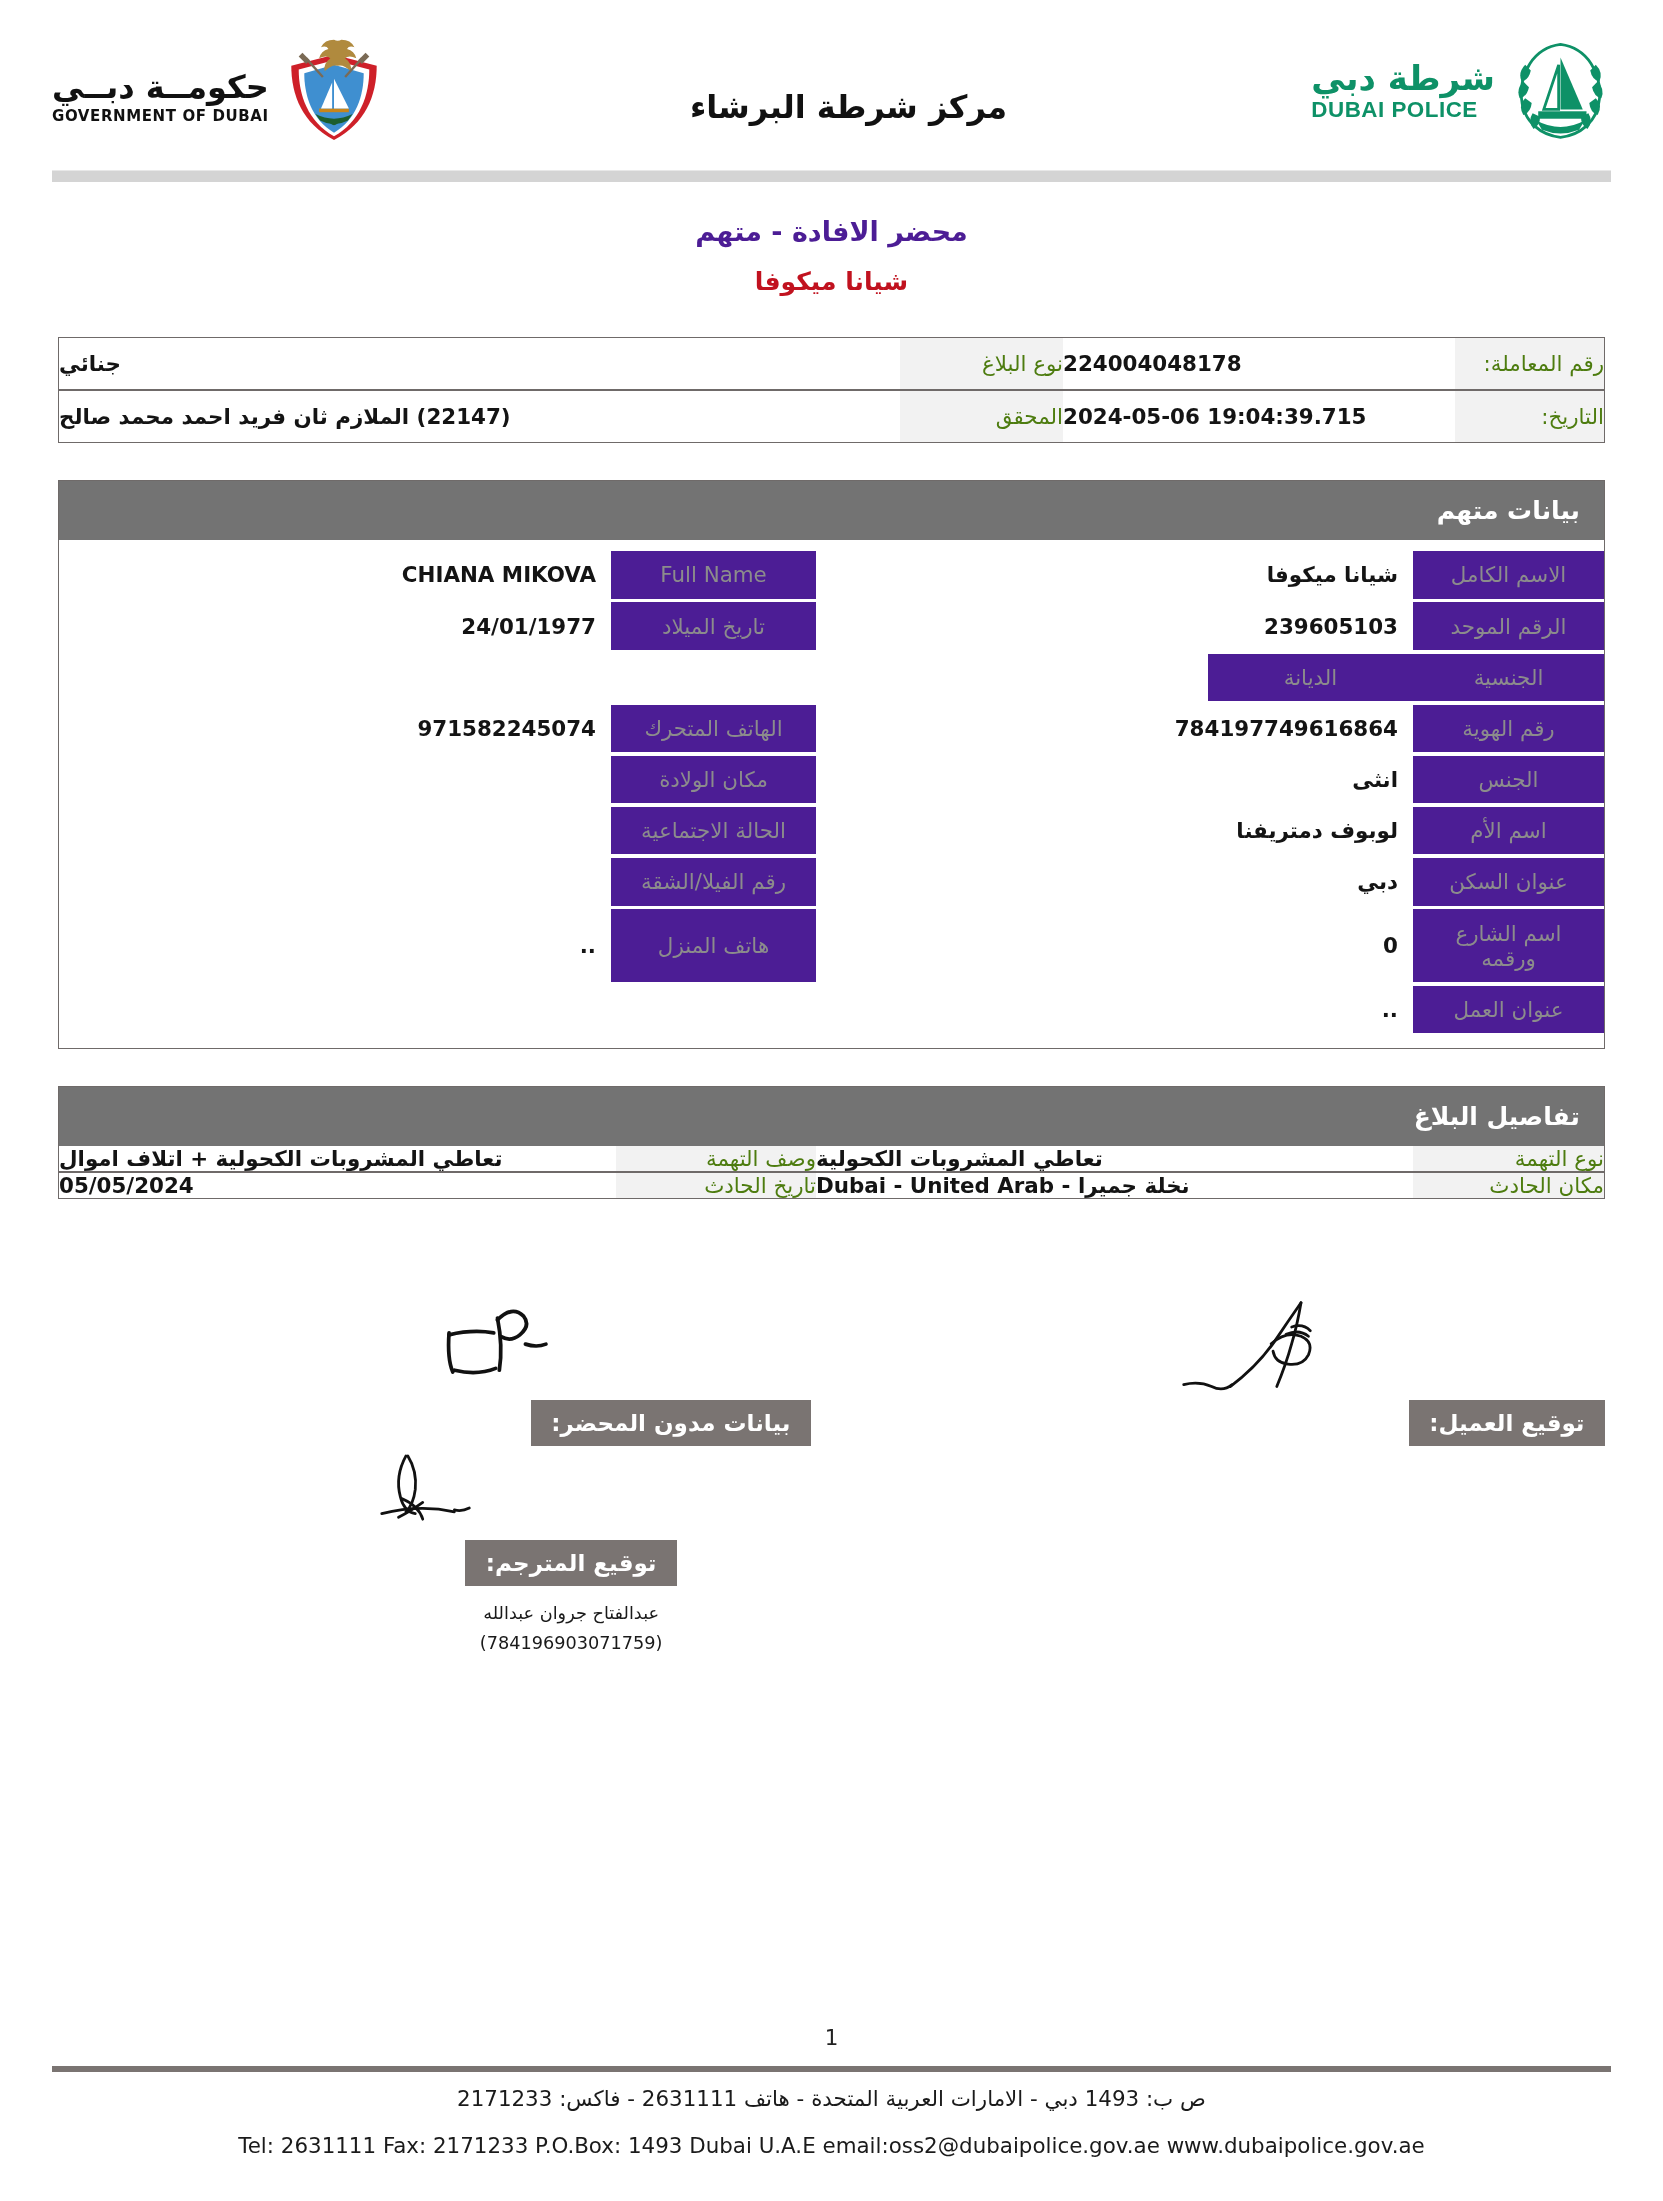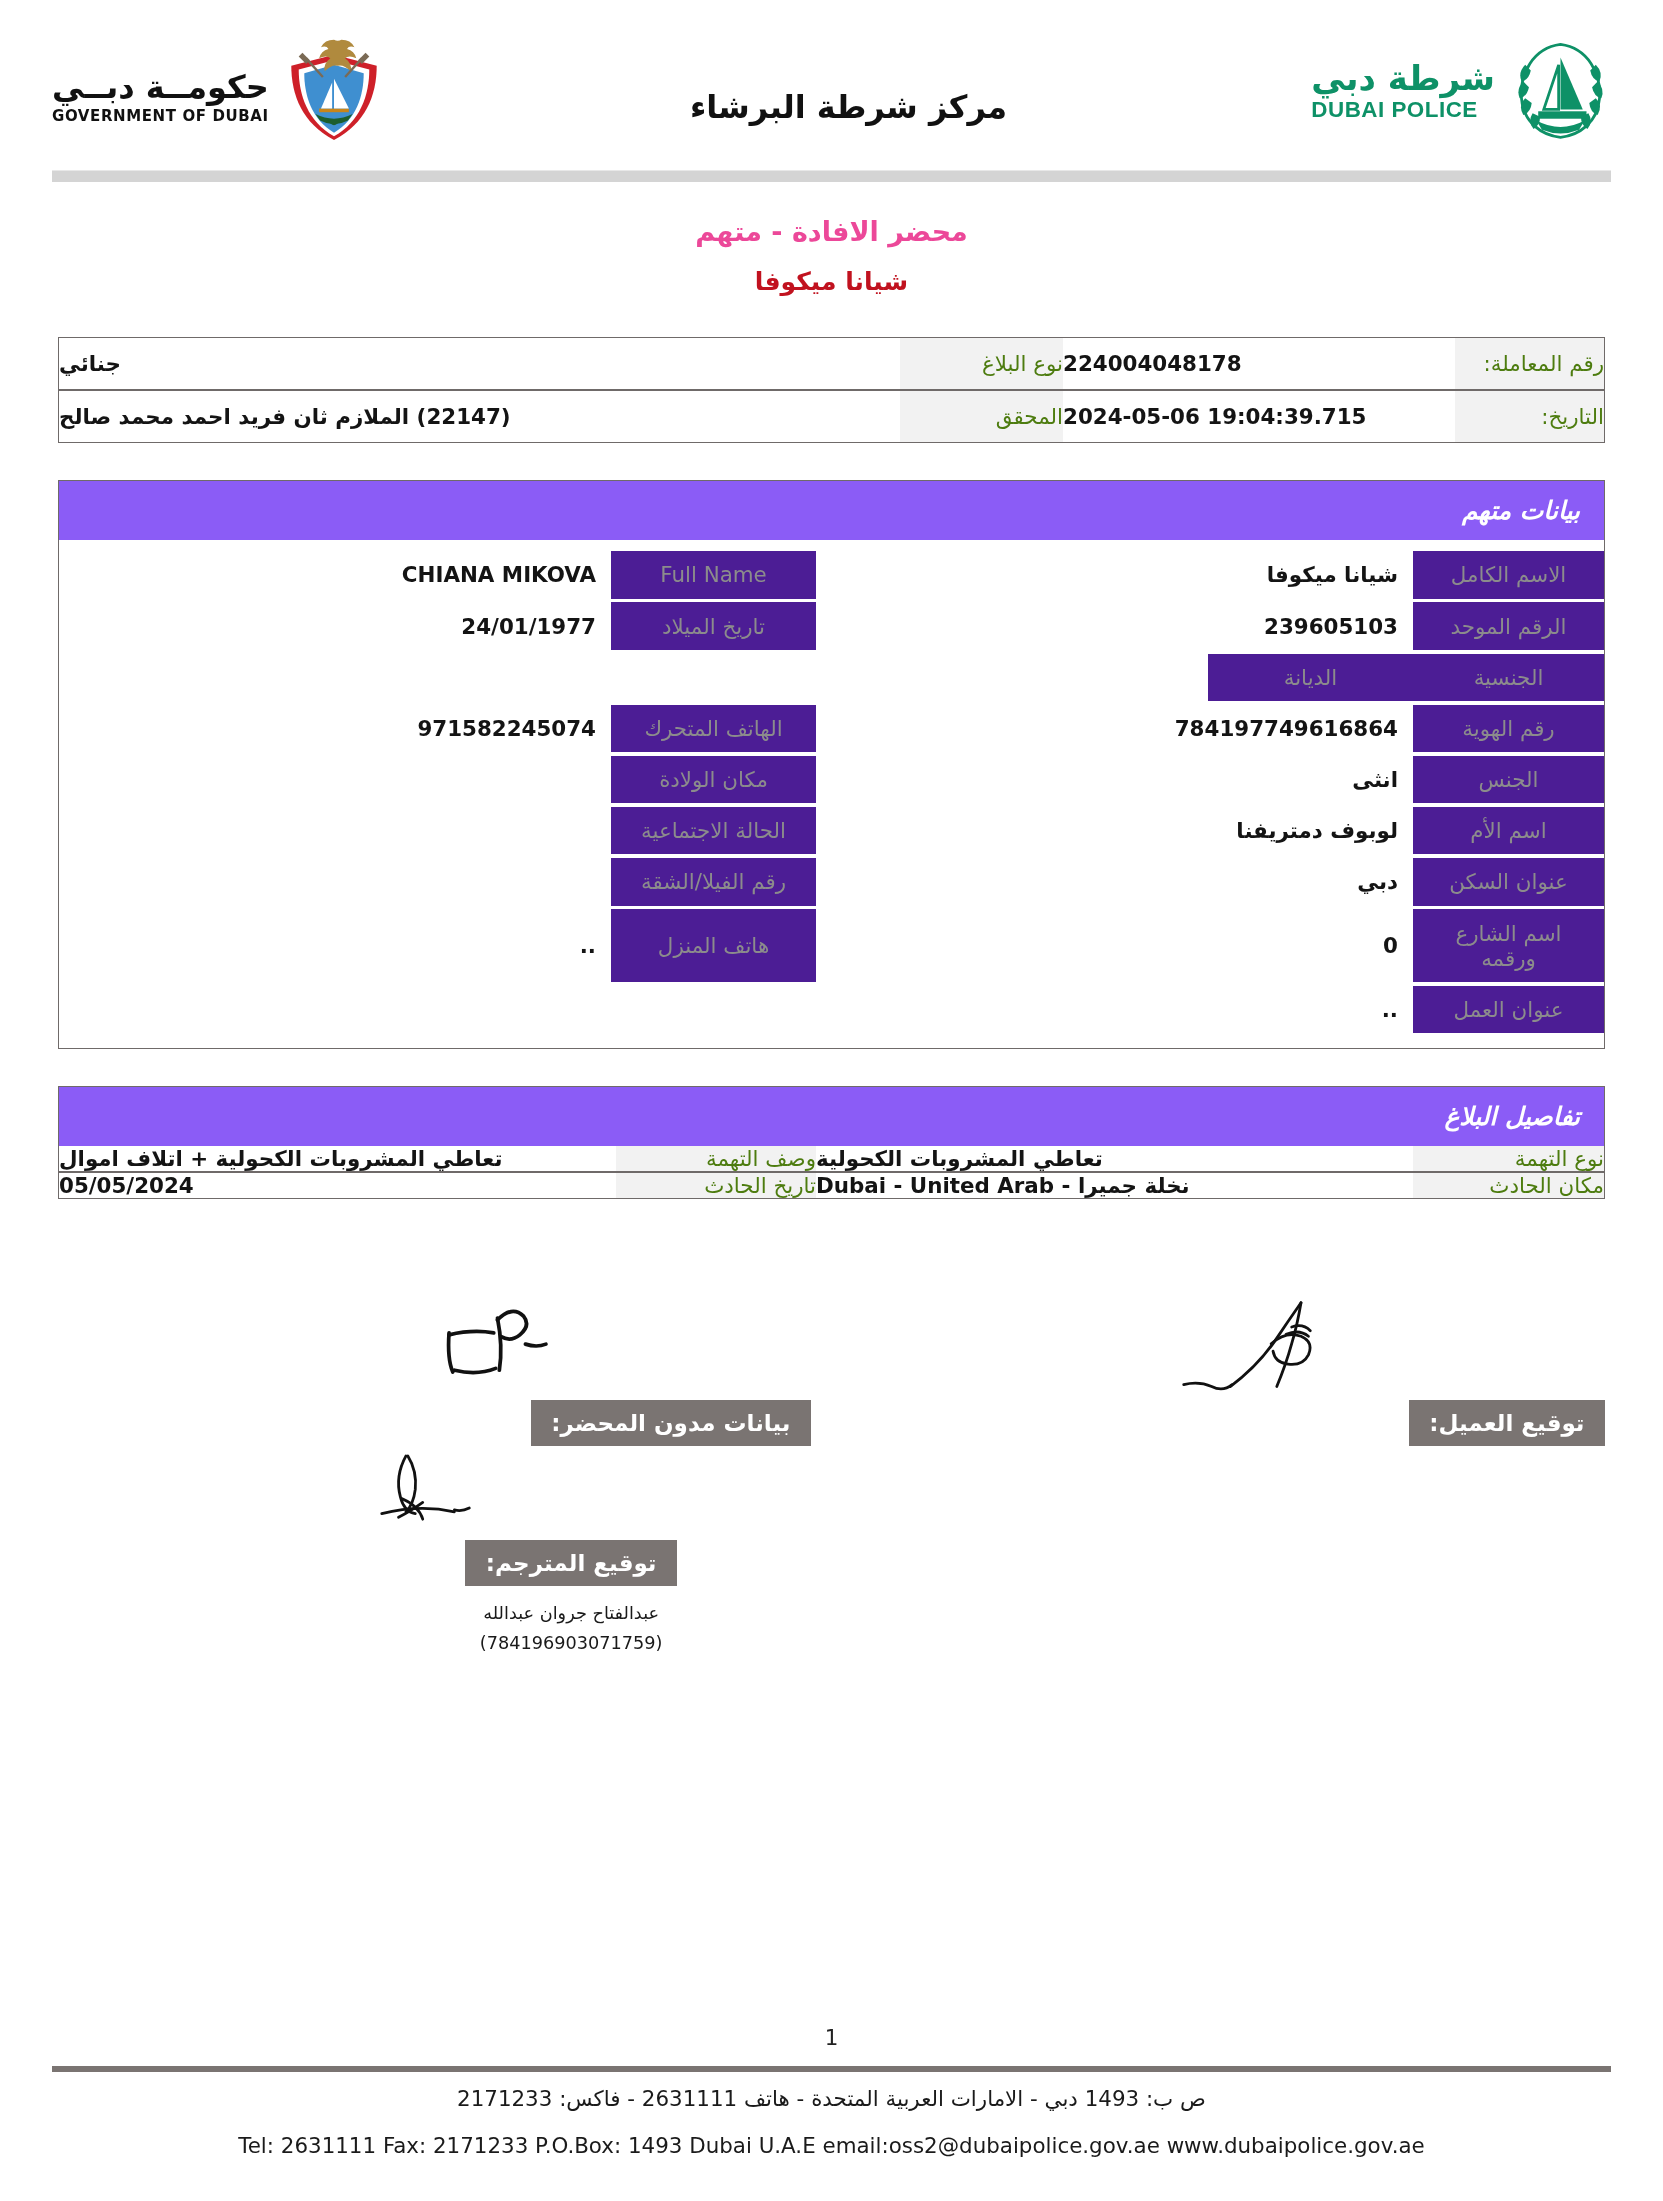--- a/index.html
+++ b/index.html
@@ -59,21 +59,21 @@
   .header-rule{
     margin:13px 52px 0 52px;
     height:10.3px;
     background:#d4d4d4;
     border-top:0.9px solid #e8e8e8;
   }
 
   
   .doc-title{
     text-align:center;
-    color:#ec4899;
+    color:#4c1d95;
     font-size:27px;
     font-weight:700;
     margin-top:34px;
     letter-spacing:0.5px;
   }
   .doc-subtitle{
     text-align:center;
     color:#c1121f;
     font-size:25px;
     font-weight:700;
@@ -128,28 +128,27 @@
 
   
   .section{
     margin:0 58px;
     border:1.9px solid #6f6a69;
     border-top:none;
     box-sizing:border-box;
   }
   .section.top-space{margin-top:37px;border-top:1.9px solid #6f6a69;}
   .section-head{
-    background:#8b5cf6;
+    background:#737373;
     color:#ffffff;
     font-size:25px;
     font-weight:700;
     padding:15px 24px;
     text-align:right;
     box-sizing:border-box;
-    font-style:italic;
   }
   .section-body{padding:9.3px 0 13px 0;}
 
   .drow{
     display:flex;
     direction:rtl;
     align-items:stretch;
   }
   .cell-lbl{
     background:#4c1d95;

